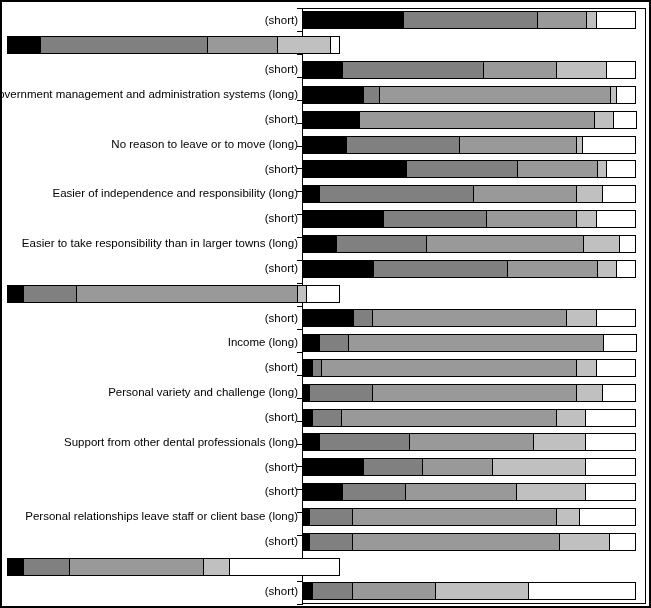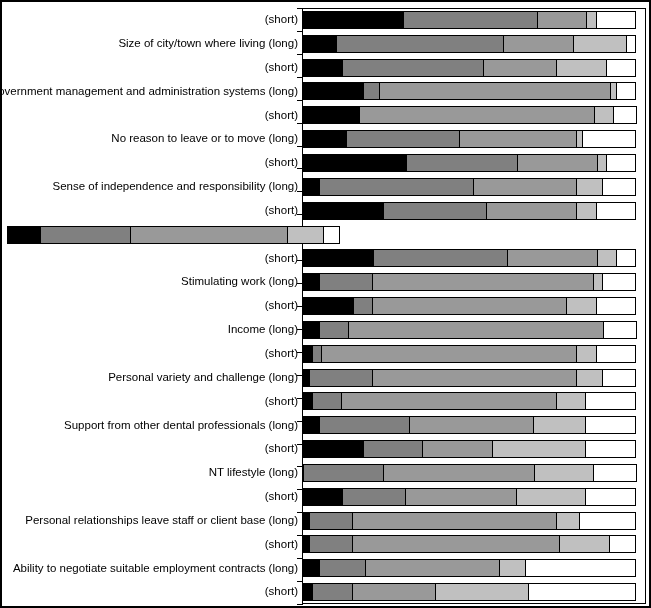--- a/index.html
+++ b/index.html
@@ -69,23 +69,20 @@
         </div>
         <div class="track">
           <div class="seg" style="width: 30%; background: rgb(0, 0, 0);"></div>
           <div class="seg" style="width: 40%; background: rgb(128, 128, 128);"></div>
           <div class="seg" style="width: 15%; background: rgb(153, 153, 153);"></div>
           <div class="seg" style="width: 3%; background: rgb(192, 192, 192);"></div>
           <div class="seg" style="width: 12%; background: rgb(255, 255, 255);"></div>
         </div>
       </div>
       <div class="row">
-        <div class="label-cell">
-          <span>Size of city/town where living (long)</span>
-        </div>
         <div class="track">
           <div class="seg" style="width: 10%; background: rgb(0, 0, 0);"></div>
           <div class="seg" style="width: 50%; background: rgb(128, 128, 128);"></div>
           <div class="seg" style="width: 21%; background: rgb(153, 153, 153);"></div>
           <div class="seg" style="width: 16%; background: rgb(192, 192, 192);"></div>
           <div class="seg" style="width: 3%; background: rgb(255, 255, 255);"></div>
         </div>
       </div>
       <div class="row">
         <div class="label-cell">
@@ -141,21 +138,21 @@
         <div class="track">
           <div class="seg" style="width: 31%; background: rgb(0, 0, 0);"></div>
           <div class="seg" style="width: 33%; background: rgb(128, 128, 128);"></div>
           <div class="seg" style="width: 24%; background: rgb(153, 153, 153);"></div>
           <div class="seg" style="width: 3%; background: rgb(192, 192, 192);"></div>
           <div class="seg" style="width: 9%; background: rgb(255, 255, 255);"></div>
         </div>
       </div>
       <div class="row">
         <div class="label-cell">
-          <span>Sense of  independence and responsibility (long)</span>
+          <span>Easier of  independence and responsibility (long)</span>
         </div>
         <div class="track">
           <div class="seg" style="width: 5%; background: rgb(0, 0, 0);"></div>
           <div class="seg" style="width: 46%; background: rgb(128, 128, 128);"></div>
           <div class="seg" style="width: 31%; background: rgb(153, 153, 153);"></div>
           <div class="seg" style="width: 8%; background: rgb(192, 192, 192);"></div>
           <div class="seg" style="width: 10%; background: rgb(255, 255, 255);"></div>
         </div>
       </div>
       <div class="row">
@@ -164,20 +161,23 @@
         </div>
         <div class="track">
           <div class="seg" style="width: 24%; background: rgb(0, 0, 0);"></div>
           <div class="seg" style="width: 31%; background: rgb(128, 128, 128);"></div>
           <div class="seg" style="width: 27%; background: rgb(153, 153, 153);"></div>
           <div class="seg" style="width: 6%; background: rgb(192, 192, 192);"></div>
           <div class="seg" style="width: 12%; background: rgb(255, 255, 255);"></div>
         </div>
       </div>
       <div class="row">
+        <div class="label-cell">
+          <span>Easier to take responsibility than in larger towns (long)</span>
+        </div>
         <div class="track">
           <div class="seg" style="width: 10%; background: rgb(0, 0, 0);"></div>
           <div class="seg" style="width: 27%; background: rgb(128, 128, 128);"></div>
           <div class="seg" style="width: 47%; background: rgb(153, 153, 153);"></div>
           <div class="seg" style="width: 11%; background: rgb(192, 192, 192);"></div>
           <div class="seg" style="width: 5%; background: rgb(255, 255, 255);"></div>
         </div>
       </div>
       <div class="row">
         <div class="label-cell">
@@ -185,23 +185,20 @@
         </div>
         <div class="track">
           <div class="seg" style="width: 21%; background: rgb(0, 0, 0);"></div>
           <div class="seg" style="width: 40%; background: rgb(128, 128, 128);"></div>
           <div class="seg" style="width: 27%; background: rgb(153, 153, 153);"></div>
           <div class="seg" style="width: 6%; background: rgb(192, 192, 192);"></div>
           <div class="seg" style="width: 6%; background: rgb(255, 255, 255);"></div>
         </div>
       </div>
       <div class="row">
-        <div class="label-cell">
-          <span>Stimulating work (long)</span>
-        </div>
         <div class="track">
           <div class="seg" style="width: 5%; background: rgb(0, 0, 0);"></div>
           <div class="seg" style="width: 16%; background: rgb(128, 128, 128);"></div>
           <div class="seg" style="width: 66%; background: rgb(153, 153, 153);"></div>
           <div class="seg" style="width: 3%; background: rgb(192, 192, 192);"></div>
           <div class="seg" style="width: 10%; background: rgb(255, 255, 255);"></div>
         </div>
       </div>
       <div class="row">
         <div class="label-cell">
@@ -281,31 +278,20 @@
         <div class="track">
           <div class="seg" style="width: 18%; background: rgb(0, 0, 0);"></div>
           <div class="seg" style="width: 18%; background: rgb(128, 128, 128);"></div>
           <div class="seg" style="width: 21%; background: rgb(153, 153, 153);"></div>
           <div class="seg" style="width: 28%; background: rgb(192, 192, 192);"></div>
           <div class="seg" style="width: 15%; background: rgb(255, 255, 255);"></div>
         </div>
       </div>
       <div class="row">
         <div class="label-cell">
-          <span>NT lifestyle (long)</span>
-        </div>
-        <div class="track">
-          <div class="seg" style="width: 24%; background: rgb(128, 128, 128);"></div>
-          <div class="seg" style="width: 45%; background: rgb(153, 153, 153);"></div>
-          <div class="seg" style="width: 18%; background: rgb(192, 192, 192);"></div>
-          <div class="seg" style="width: 13%; background: rgb(255, 255, 255);"></div>
-        </div>
-      </div>
-      <div class="row">
-        <div class="label-cell">
           <span>(short)</span>
         </div>
         <div class="track">
           <div class="seg" style="width: 12%; background: rgb(0, 0, 0);"></div>
           <div class="seg" style="width: 19%; background: rgb(128, 128, 128);"></div>
           <div class="seg" style="width: 33%; background: rgb(153, 153, 153);"></div>
           <div class="seg" style="width: 21%; background: rgb(192, 192, 192);"></div>
           <div class="seg" style="width: 15%; background: rgb(255, 255, 255);"></div>
         </div>
       </div>
@@ -327,23 +313,20 @@
         </div>
         <div class="track">
           <div class="seg" style="width: 2%; background: rgb(0, 0, 0);"></div>
           <div class="seg" style="width: 13%; background: rgb(128, 128, 128);"></div>
           <div class="seg" style="width: 62%; background: rgb(153, 153, 153);"></div>
           <div class="seg" style="width: 15%; background: rgb(192, 192, 192);"></div>
           <div class="seg" style="width: 8%; background: rgb(255, 255, 255);"></div>
         </div>
       </div>
       <div class="row">
-        <div class="label-cell">
-          <span>Ability to negotiate suitable employment contracts (long)</span>
-        </div>
         <div class="track">
           <div class="seg" style="width: 5%; background: rgb(0, 0, 0);"></div>
           <div class="seg" style="width: 14%; background: rgb(128, 128, 128);"></div>
           <div class="seg" style="width: 40%; background: rgb(153, 153, 153);"></div>
           <div class="seg" style="width: 8%; background: rgb(192, 192, 192);"></div>
           <div class="seg" style="width: 33%; background: rgb(255, 255, 255);"></div>
         </div>
       </div>
       <div class="row">
         <div class="label-cell">

